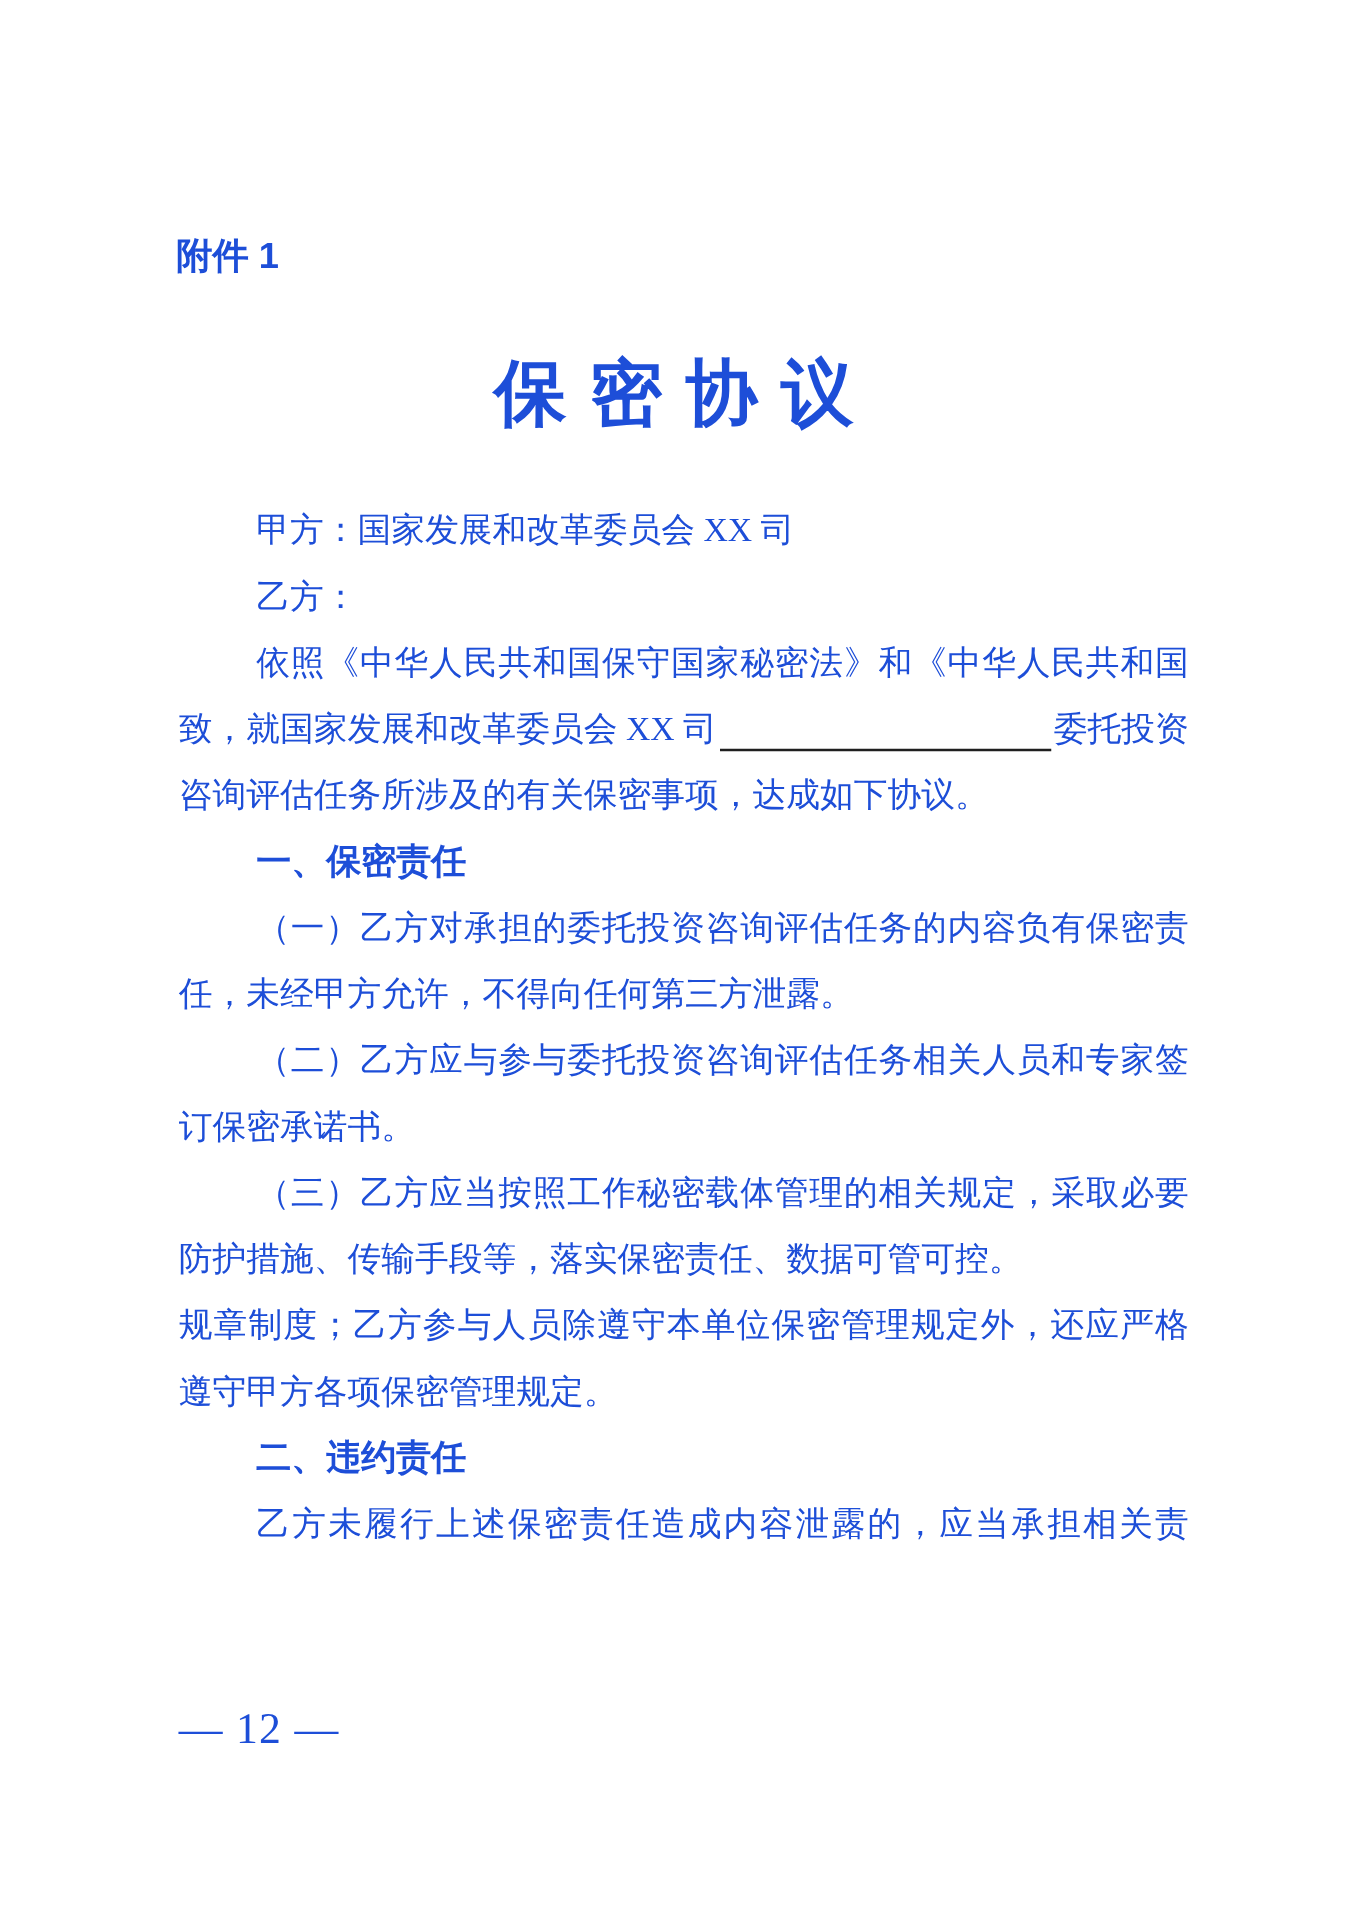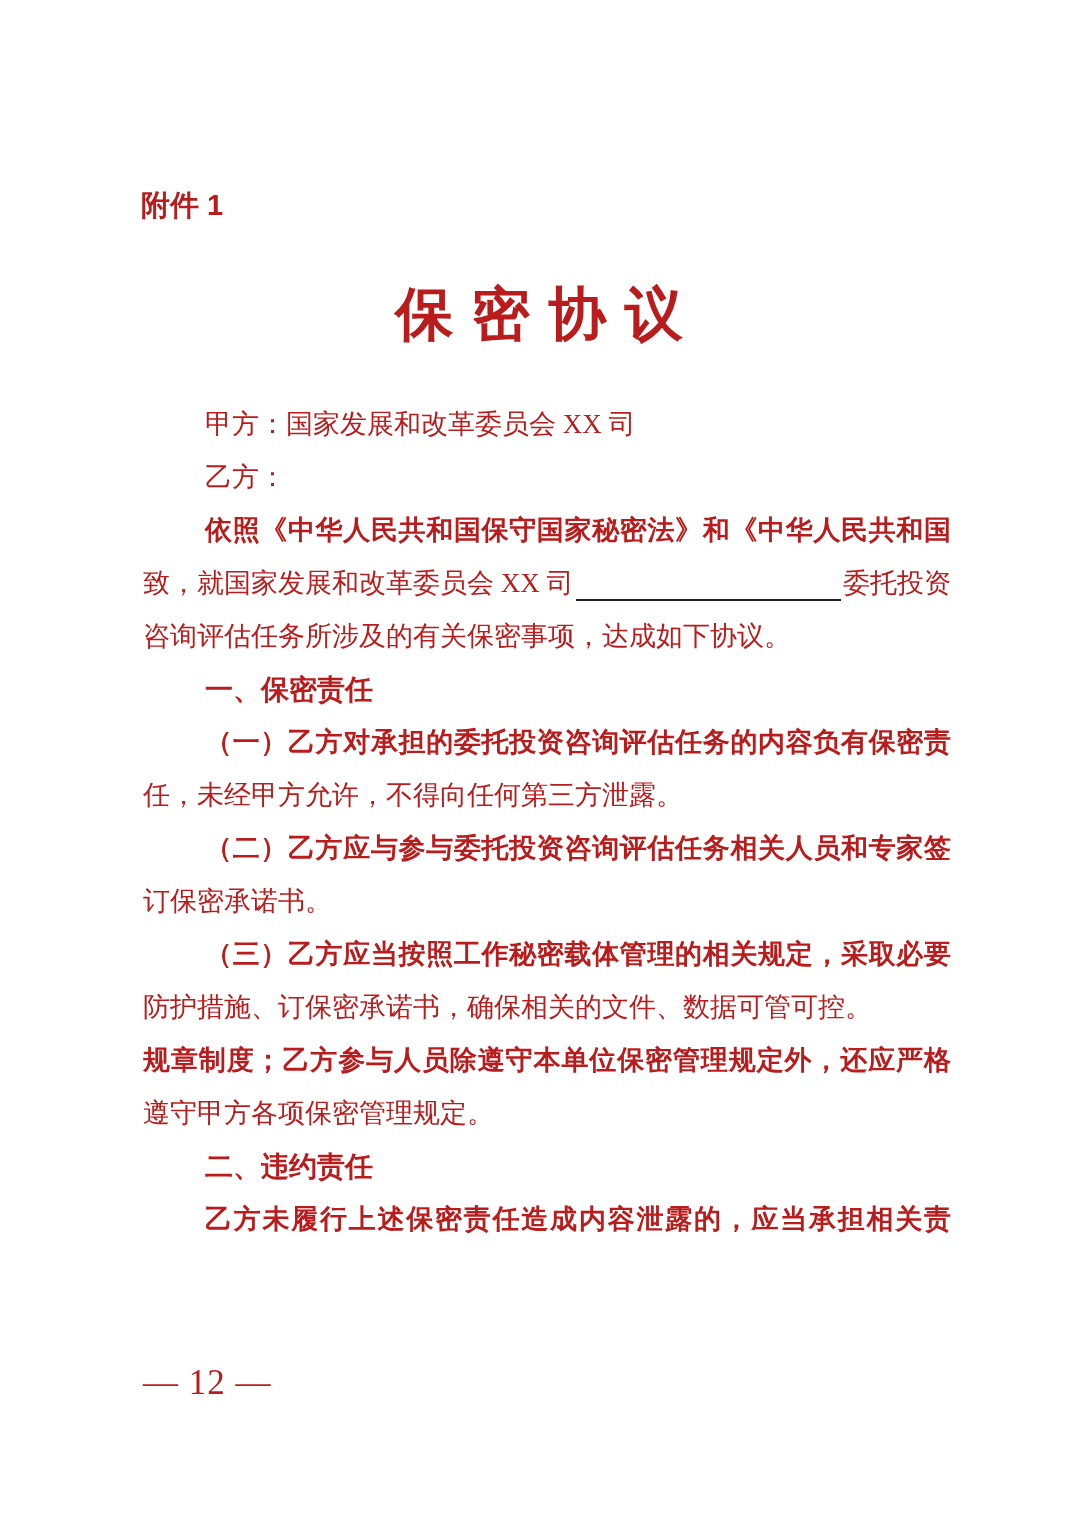--- a/index.html
+++ b/index.html
@@ -3,21 +3,21 @@
 <meta charset="utf-8">
 <style>
   * { margin: 0; padding: 0; box-sizing: border-box; }
   html, body { background: #ffffff; }
   .page {
     position: relative;
     width: 1080px;
     height: 1527px;
     margin: 0 auto;
     background: #ffffff;
-    color: #b91c1c;
+    color: #1d4ed8;
     font-family: "Liberation Serif", serif;
     overflow: hidden;
   }
   .attachment {
     position: absolute;
     top: 188px;
     left: 141px;
     font-family: "Liberation Sans", sans-serif;
     font-weight: 700;
     font-size: 29px;
@@ -44,21 +44,20 @@
   .line {
     height: 53px;
     line-height: 53px;
     white-space: nowrap;
     overflow: hidden;
   }
   .line.fill {
     white-space: normal;
     text-align: justify;
     text-align-last: justify;
-    font-weight: bold;
   }
   .indent { text-indent: 62px; }
   .heading {
     font-family: Liberation Serif, serif;
     font-weight: 700;
     font-size: 28px;
   }
   .blankline { display: flex; }
   .blankline span { white-space: nowrap; text-align: right; }
   .blank-underline {
@@ -103,21 +102,21 @@
 
     <div class="line indent heading">一、保密责任</div>
 
     <div class="line indent fill">（一）乙方对承担的委托投资咨询评估任务的内容负有保密责</div>
     <div class="line">任，未经甲方允许，不得向任何第三方泄露。</div>
 
     <div class="line indent fill">（二）乙方应与参与委托投资咨询评估任务相关人员和专家签</div>
     <div class="line">订保密承诺书。</div>
 
     <div class="line indent fill">（三）乙方应当按照工作秘密载体管理的相关规定，采取必要</div>
-    <div class="line">防护措施、订保密承诺书，确保相关的文件、数据可管可控。</div>
+    <div class="line">防护措施、传输手段等，落实保密责任、数据可管可控。</div>
 
     <div class="line fill">规章制度；乙方参与人员除遵守本单位保密管理规定外，还应严格</div>
     <div class="line">遵守甲方各项保密管理规定。</div>
 
     <div class="line indent heading">二、违约责任</div>
 
     <div class="line indent fill">乙方未履行上述保密责任造成内容泄露的，应当承担相关责</div>
 
   </div>
 

